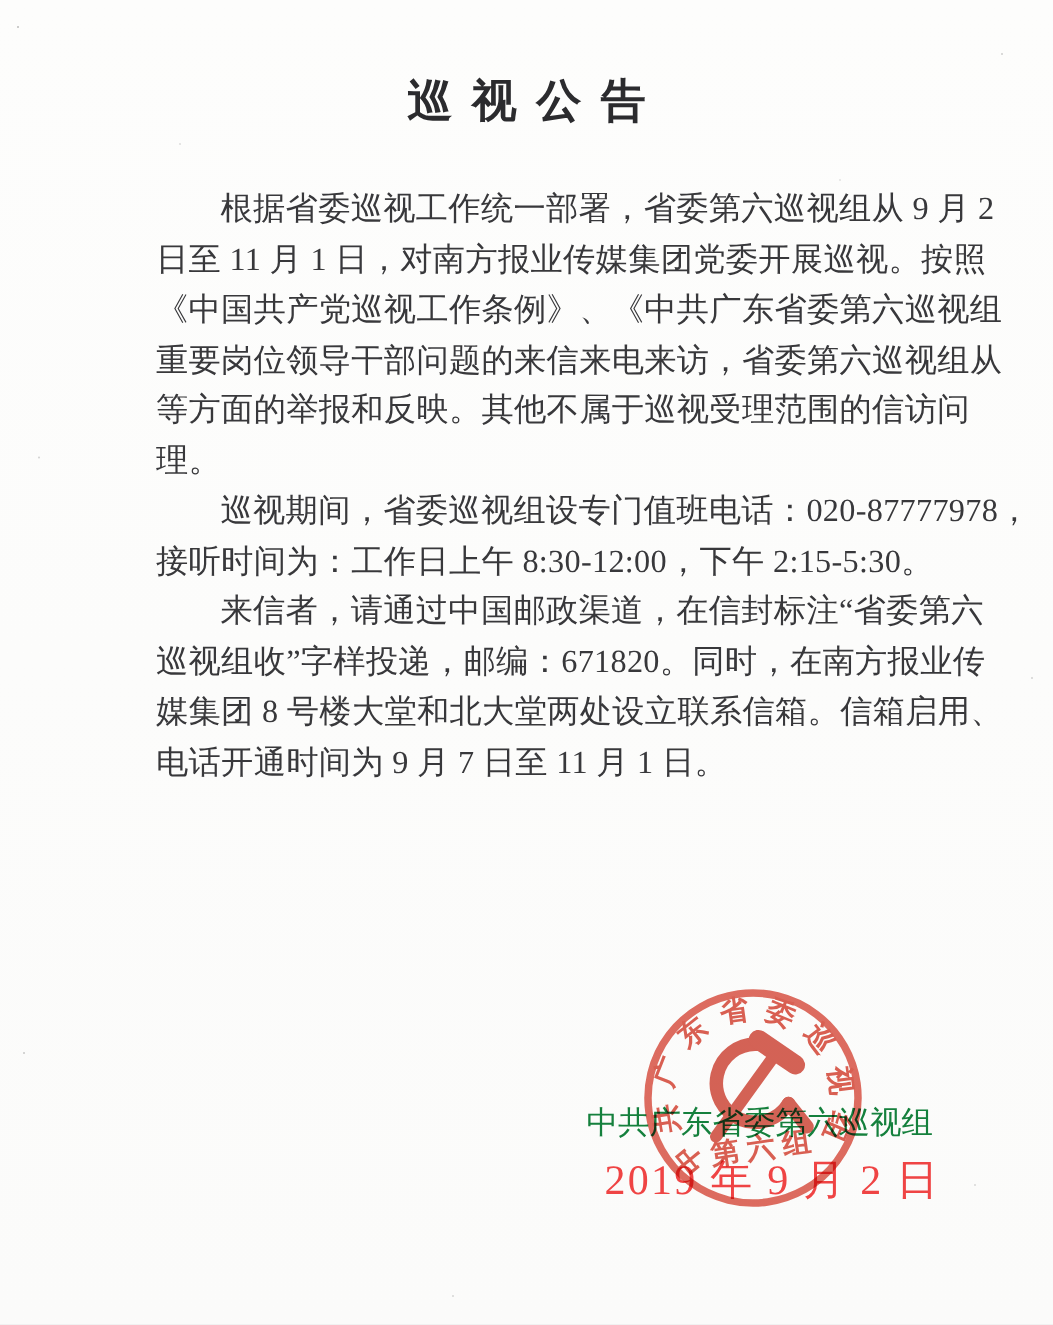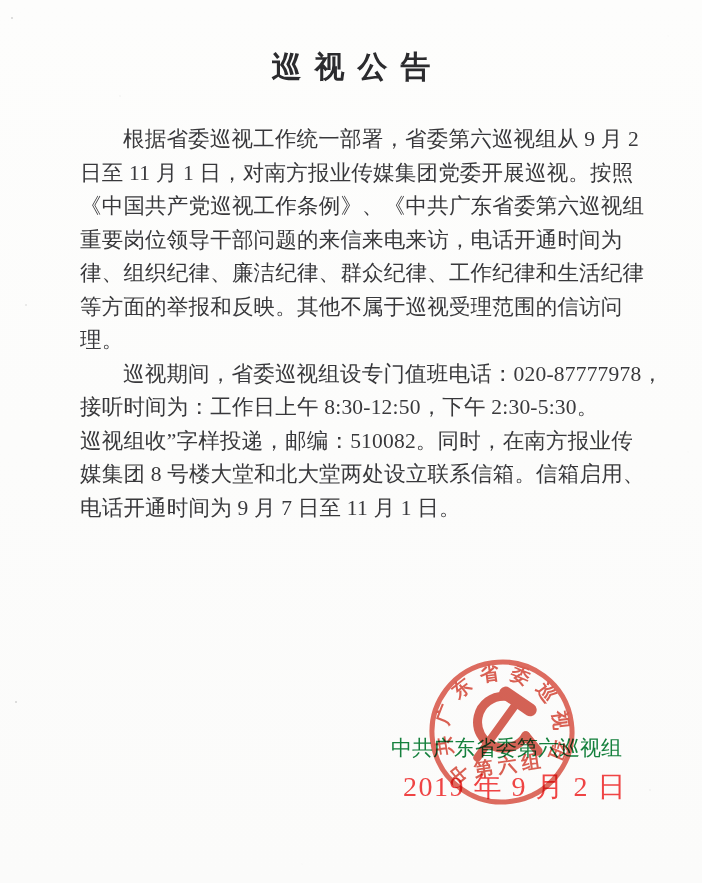--- a/index.html
+++ b/index.html
@@ -46,20 +46,21 @@
     top: 123px;
     width: 562px;
     color: #38383b;
     font-size: 21.5px;
   }
   .body-line {
     height: 33.5px;
     line-height: 33.5px;
     white-space: nowrap;
     letter-spacing: 0.2px;
+    margin-left: 24px;
   }
   .body-line.indent { padding-left: 43px; }
   .signature {
     position: absolute;
     left: 391px;
     top: 734px;
     font-size: 21px;
     color: #15803d;
     white-space: nowrap;
     z-index: 1;
@@ -92,27 +93,27 @@
 
 <div class="page">
   <div class="noise"></div>
 
   <h1 class="doc-title">巡视公告</h1>
 
   <div class="body-text">
     <div class="body-line indent">根据省委巡视工作统一部署，省委第六巡视组从 9 月 2</div>
     <div class="body-line">日至 11 月 1 日，对南方报业传媒集团党委开展巡视。按照</div>
     <div class="body-line">《中国共产党巡视工作条例》、《中共广东省委第六巡视组</div>
-    <div class="body-line">重要岗位领导干部问题的来信来电来访，电话开通时间为</div>
-    <div class="body-line">律、组织纪律、廉洁纪律、群众纪律、工作纪律和生活纪律</div>
+    <div class="body-line">重要岗位领导干部问题的来信来电来访，省委第六巡视组从</div>
     <div class="body-line">等方面的举报和反映。其他不属于巡视受理范围的信访问</div>
     <div class="body-line">理。</div>
     <div class="body-line indent">巡视期间，省委巡视组设专门值班电话：020-87777978，</div>
-    <div class="body-line">接听时间为：工作日上午 8:30-12:50，下午 2:30-5:30。</div>
-    <div class="body-line">巡视组收”字样投递，邮编：510082。同时，在南方报业传</div>
+    <div class="body-line">接听时间为：工作日上午 8:30-12:00，下午 2:15-5:30。</div>
+    <div class="body-line indent">来信者，请通过中国邮政渠道，在信封标注“省委第六</div>
+    <div class="body-line">巡视组收”字样投递，邮编：671820。同时，在南方报业传</div>
     <div class="body-line">媒集团 8 号楼大堂和北大堂两处设立联系信箱。信箱启用、</div>
     <div class="body-line">电话开通时间为 9 月 7 日至 11 月 1 日。</div>
   </div>
 
   <div class="signature">中共广东省委第六巡视组</div>
   <div class="doc-date">2019 年 9 月 2 日</div>
 
   <svg class="seal" viewBox="0 0 150 150" xmlns="http://www.w3.org/2000/svg" xmlns:xlink="http://www.w3.org/1999/xlink">
     <defs>
       <path id="ringTextPath" d="M 44.6 118.4 A 53 53 0 1 1 105.4 118.4" fill="none"></path>

